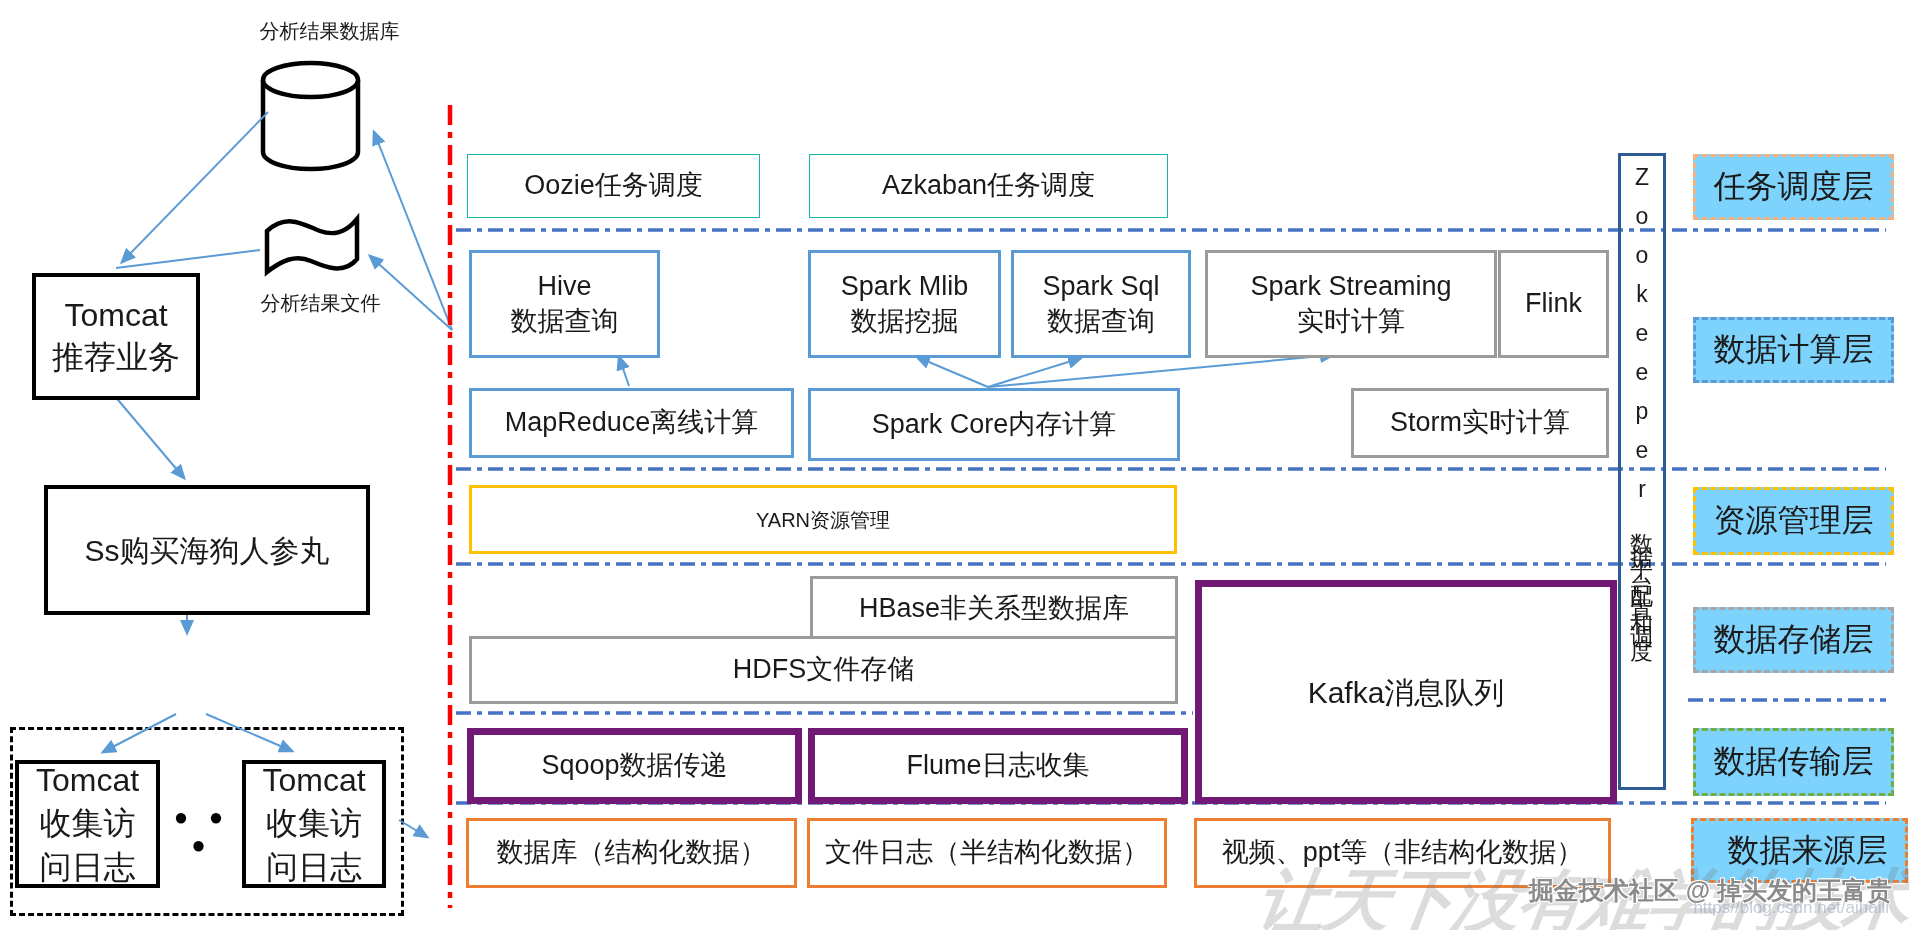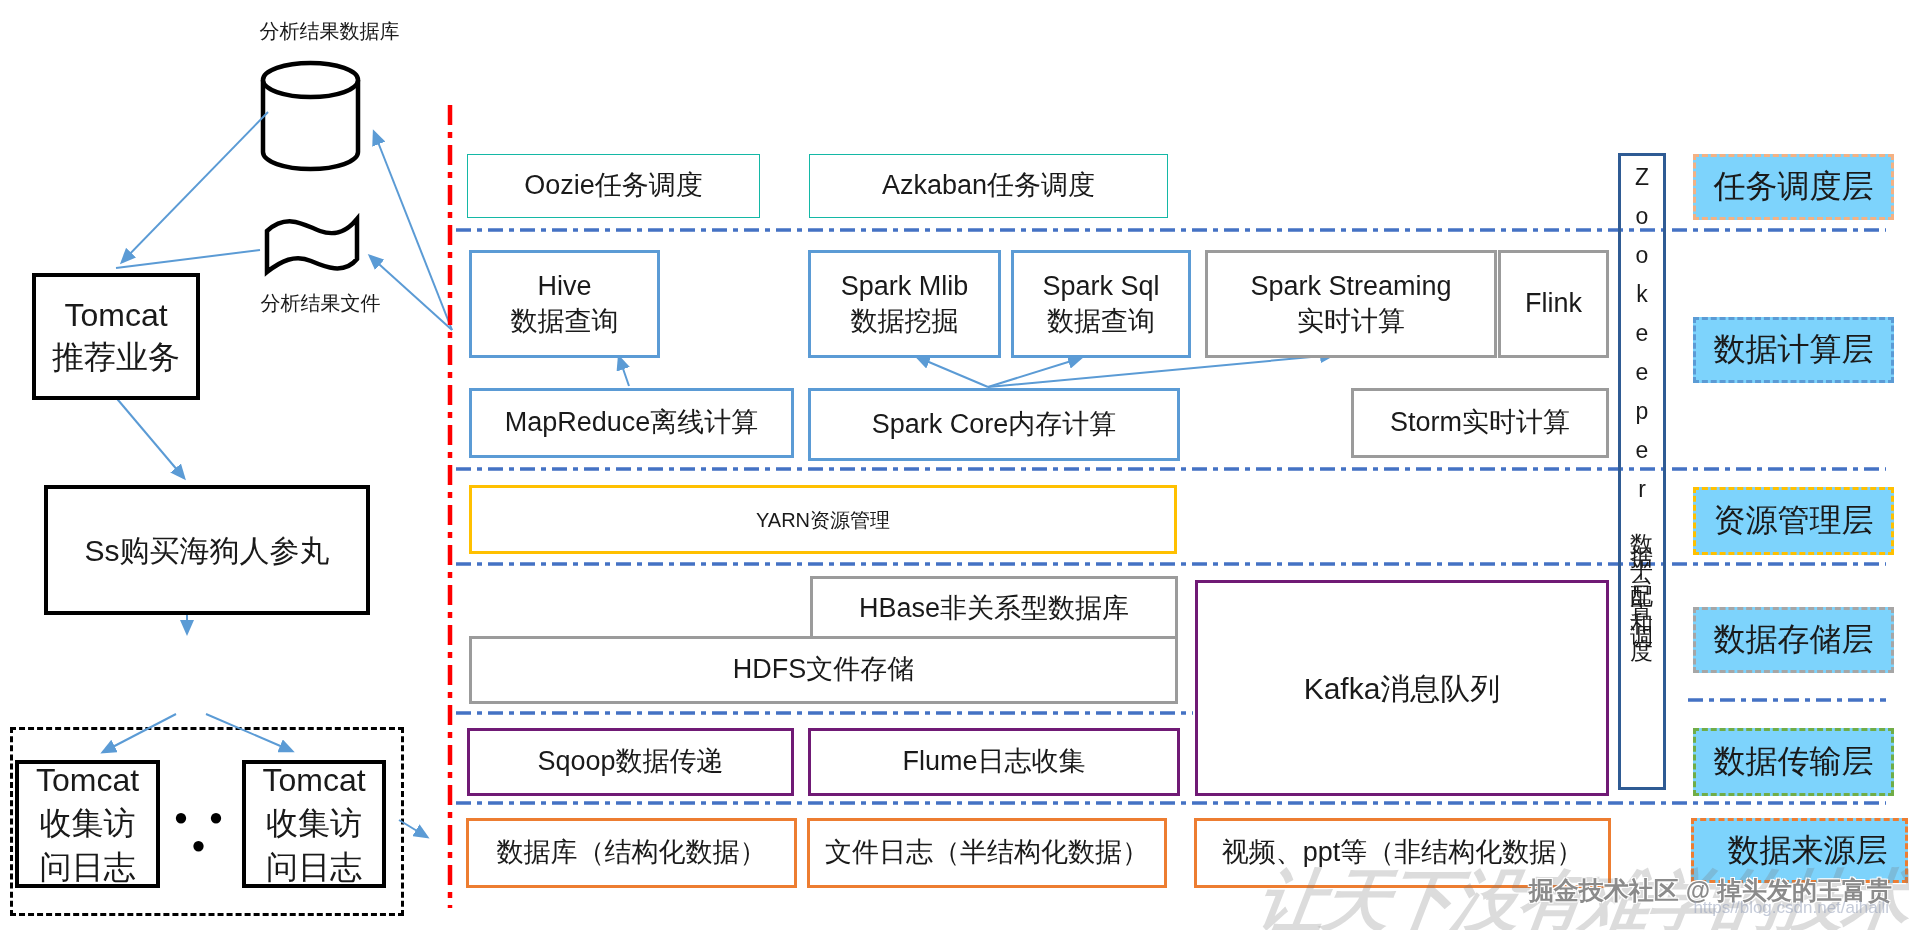--- a/index.html
+++ b/index.html
@@ -4,21 +4,21 @@
 <style>
   html,body{margin:0;padding:0;background:#fff;}
   #canvas{position:relative;width:1909px;height:930px;background:#ffffff;overflow:hidden;
           font-family:"Liberation Sans","DejaVu Sans",sans-serif;color:#1a1a1a;}
   #wires{position:absolute;left:0;top:0;z-index:1;}
   .box{position:absolute;z-index:2;background:#fff;display:flex;flex-direction:column;
        align-items:center;justify-content:center;text-align:center;font-size:27px;line-height:1.3;}
   .b-black{border:4px solid #000;}
   .b-blue{border:3px solid #5b9bd5;}
   .b-gray{border:3px solid #9b9b9b;}
-  .b-green{border:3px solid #701a75;}
+  .b-green{border:7px solid #701a75;}
   .b-gold{border:3px solid #ffc000;}
   .b-peach{border:1px solid #14b8a6;}
   .b-orange{border:3px solid #ed7d31;}
   .label-box{position:absolute;z-index:2;background:#7dd3fc;display:flex;align-items:center;
        justify-content:center;font-size:32px;}
   .lb-peach{border:3px dashed #f4b183;}
   .lb-blue{border:3px dashed #5b9bd5;}
   .lb-gold{border:3px dashed #ffc000;}
   .lb-gray{border:3px dashed #a6a6a6;}
   .lb-green{border:3px dashed #70ad47;}

